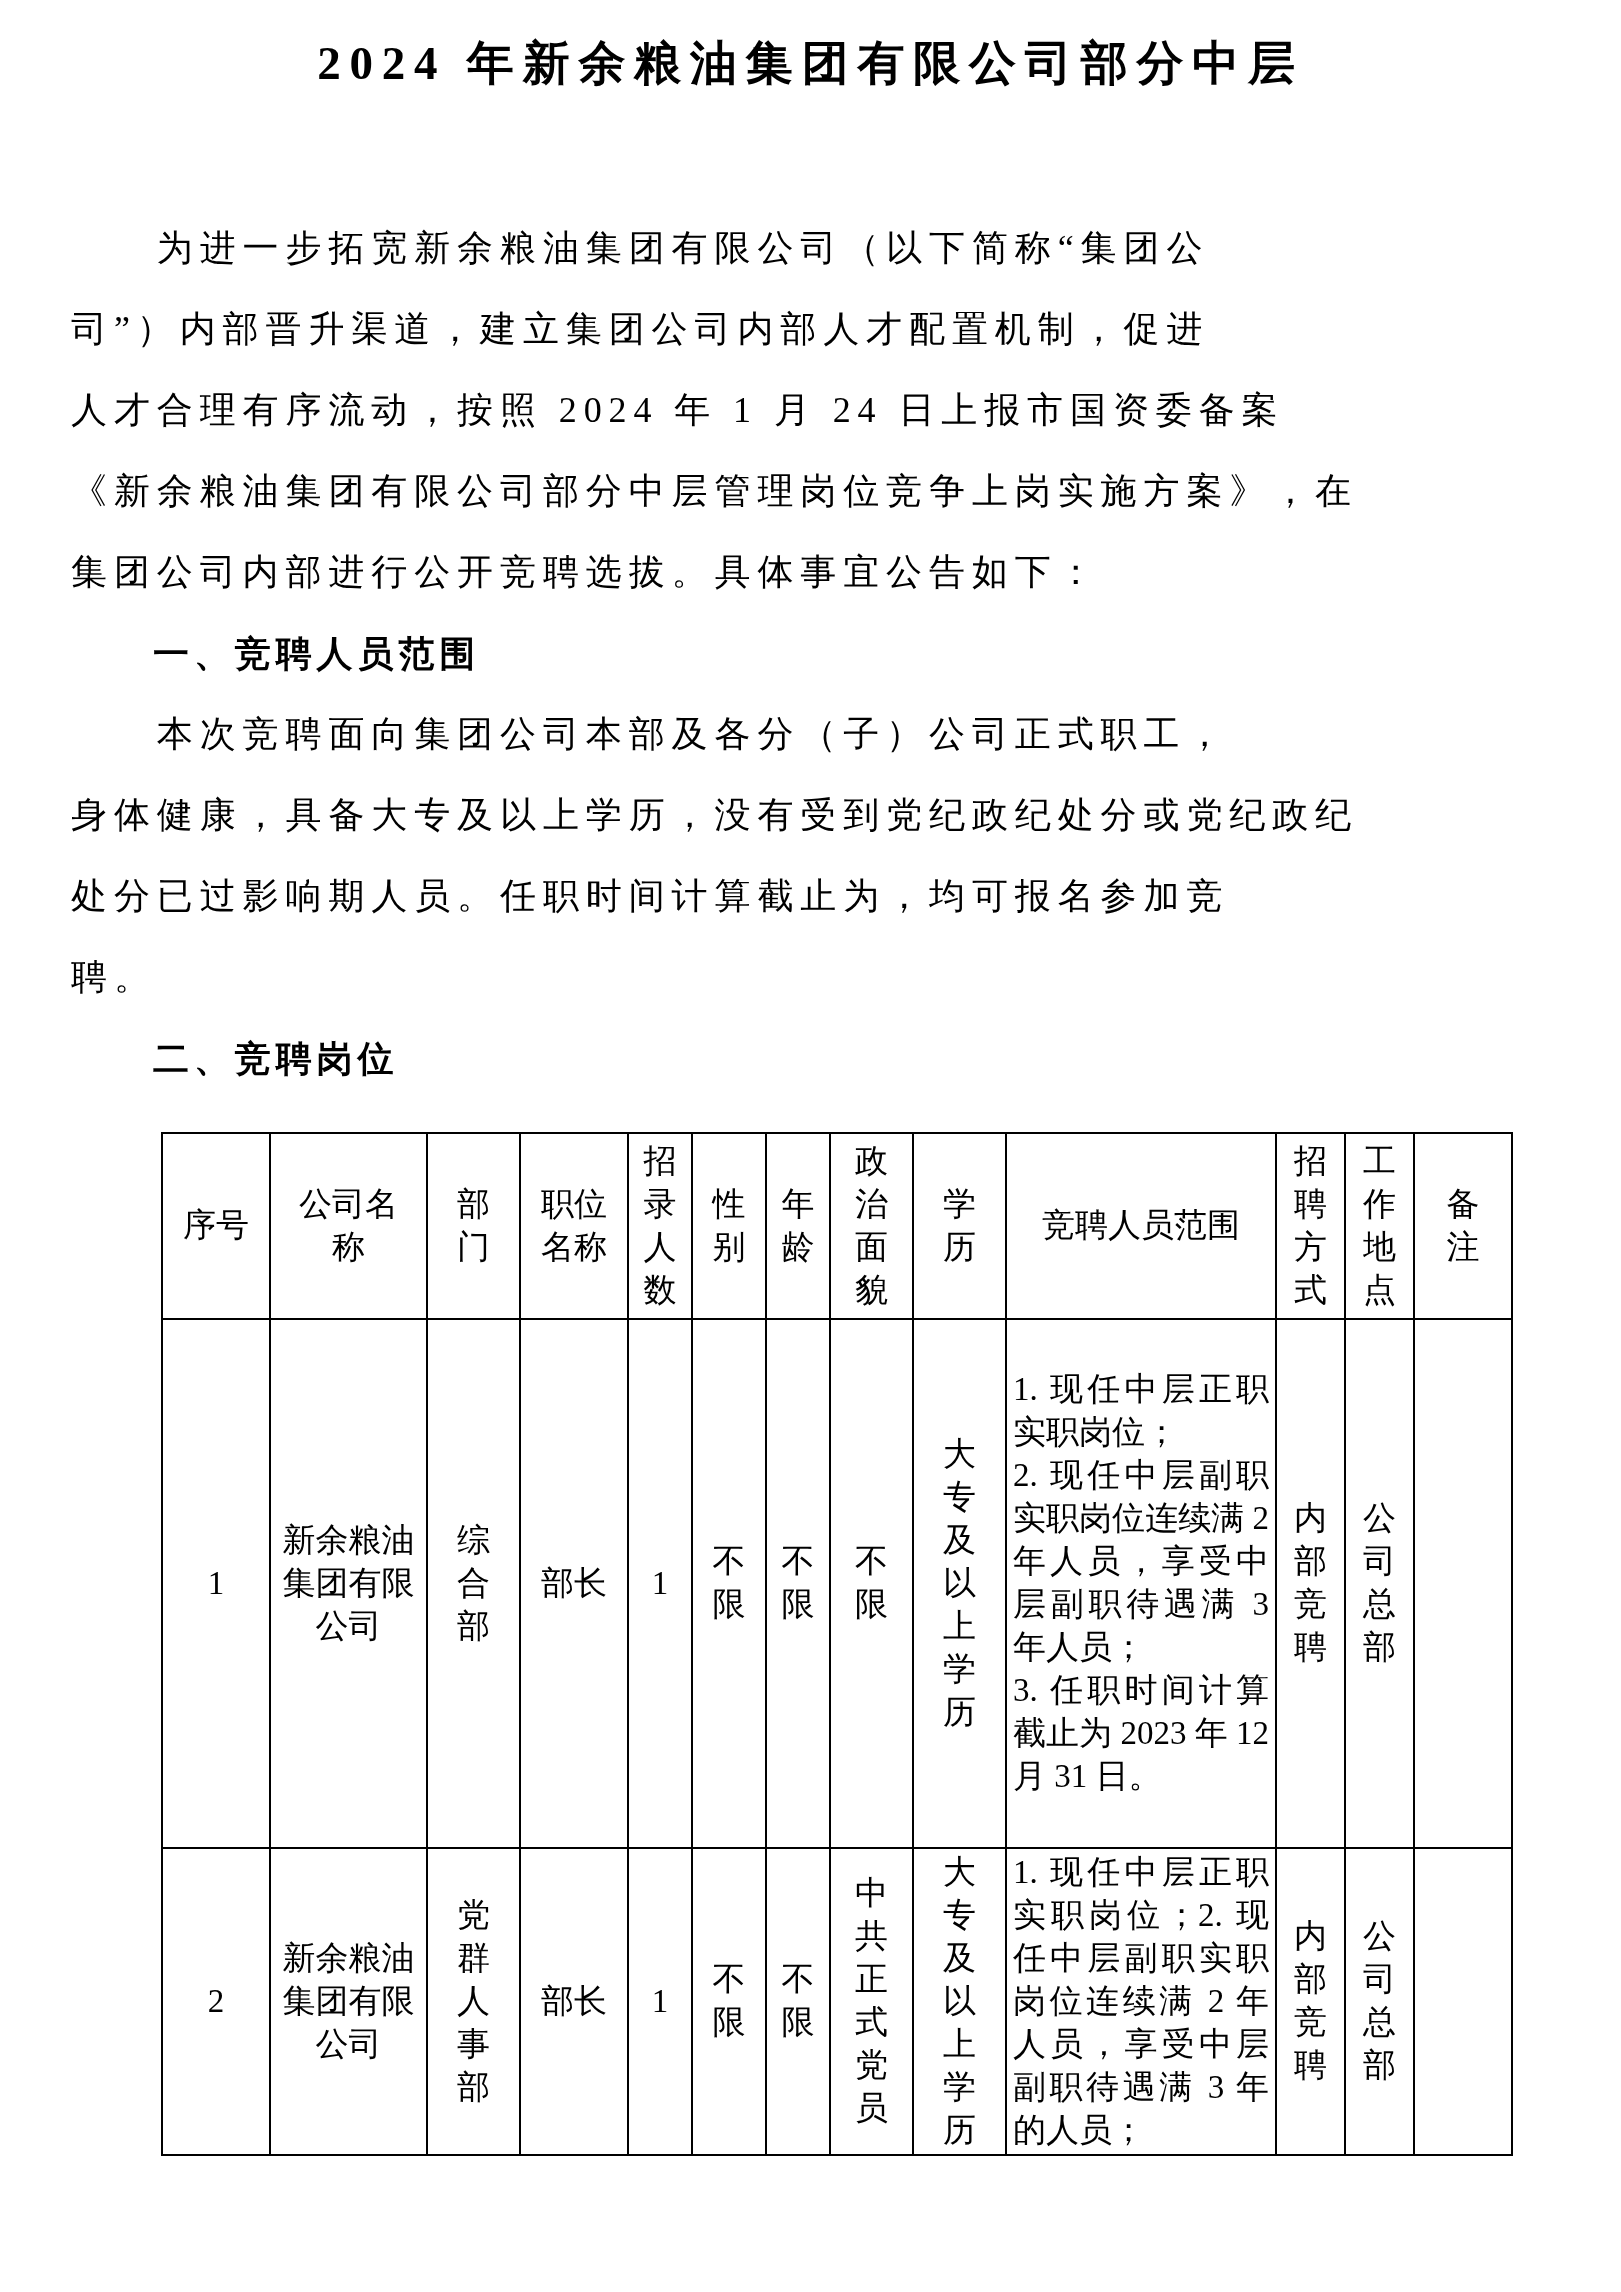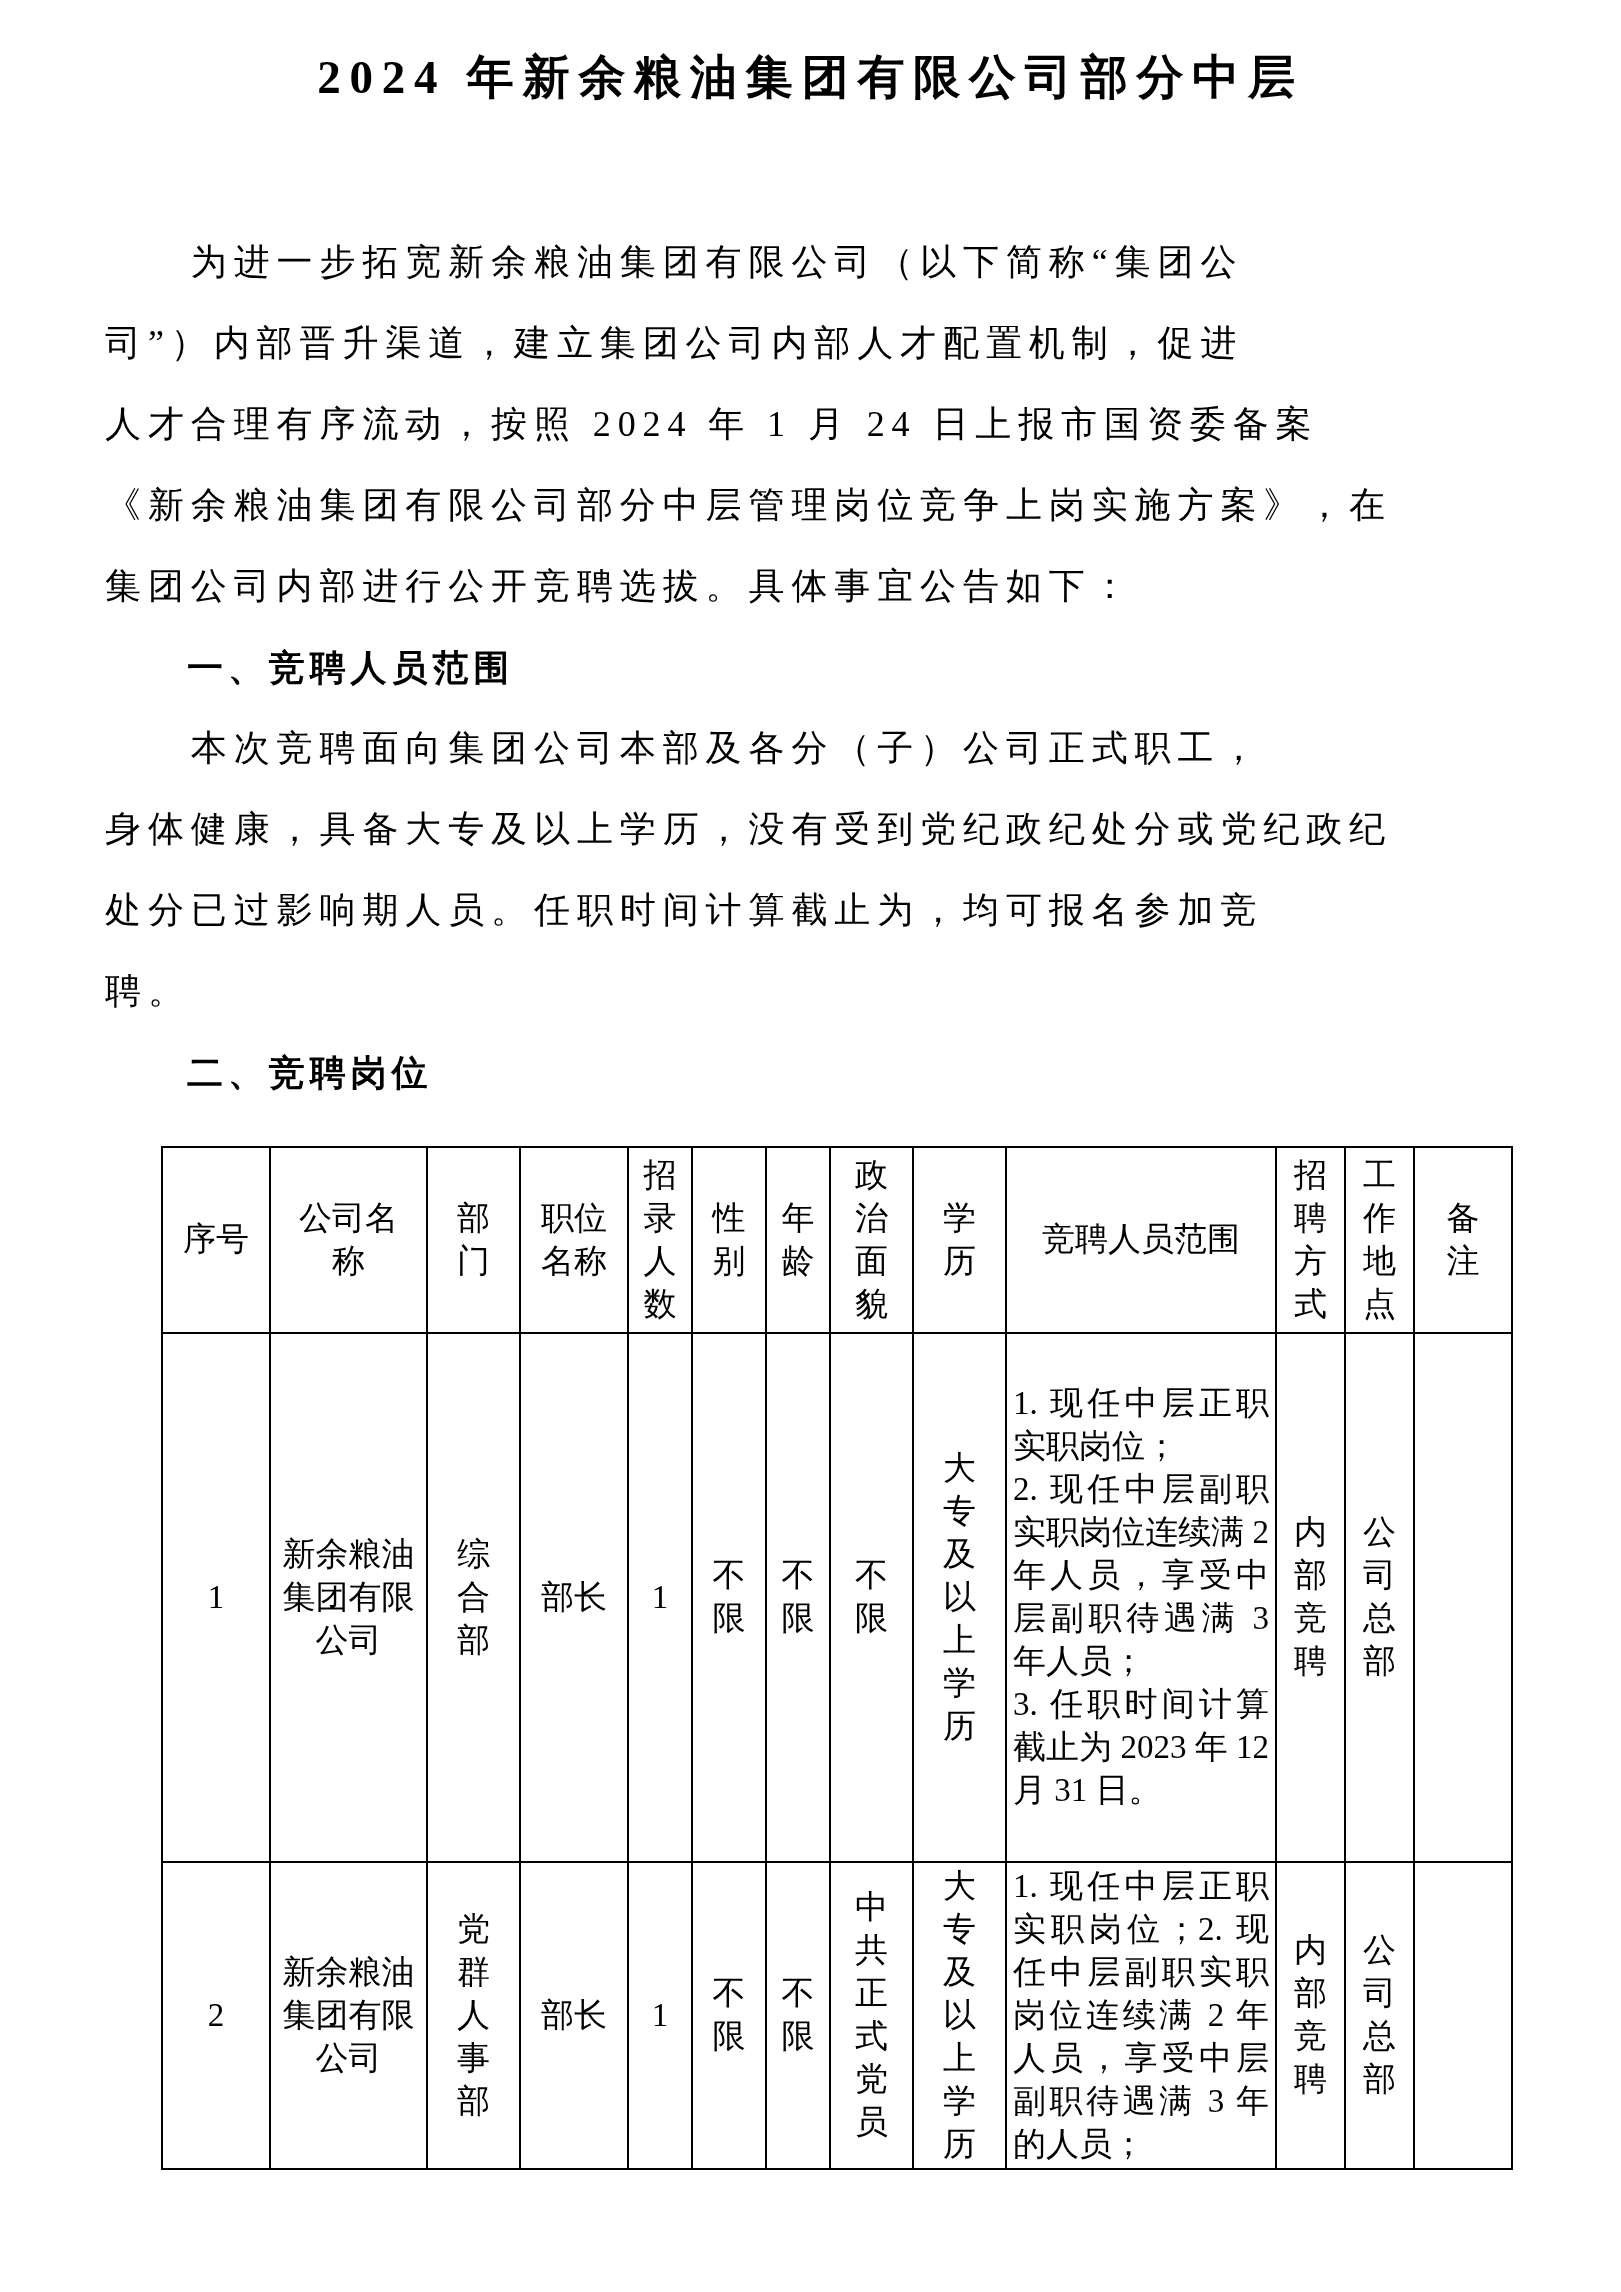--- a/index.html
+++ b/index.html
@@ -7,32 +7,32 @@
     position: relative;
     width: 1621px;
     height: 2293px;
     margin: 0 auto;
     background: #ffffff;
     color: #000000;
     font-family: "Liberation Serif", serif;
     overflow: hidden;
   }
   .doc-title {
-    margin: 14px;
+    margin: 0;
     padding-top: 7.8px;
     text-align: center;
     font-size: 47px;
     font-weight: bold;
     line-height: 110px;
     letter-spacing: 8.8px;
     font-family: "Liberation Serif", serif;
   }
   .doc-title .title-line { display: block; }
   .content {
-    margin: 90px 0 0 105px;
+    margin: 90px 0 0 71px;
     width: 1353px;
     font-size: 36px;
     line-height: 81px;
     letter-spacing: 6.9px;
   }
   .para {
     margin: 0;
     white-space: pre-line;
     text-align: left;
   }

